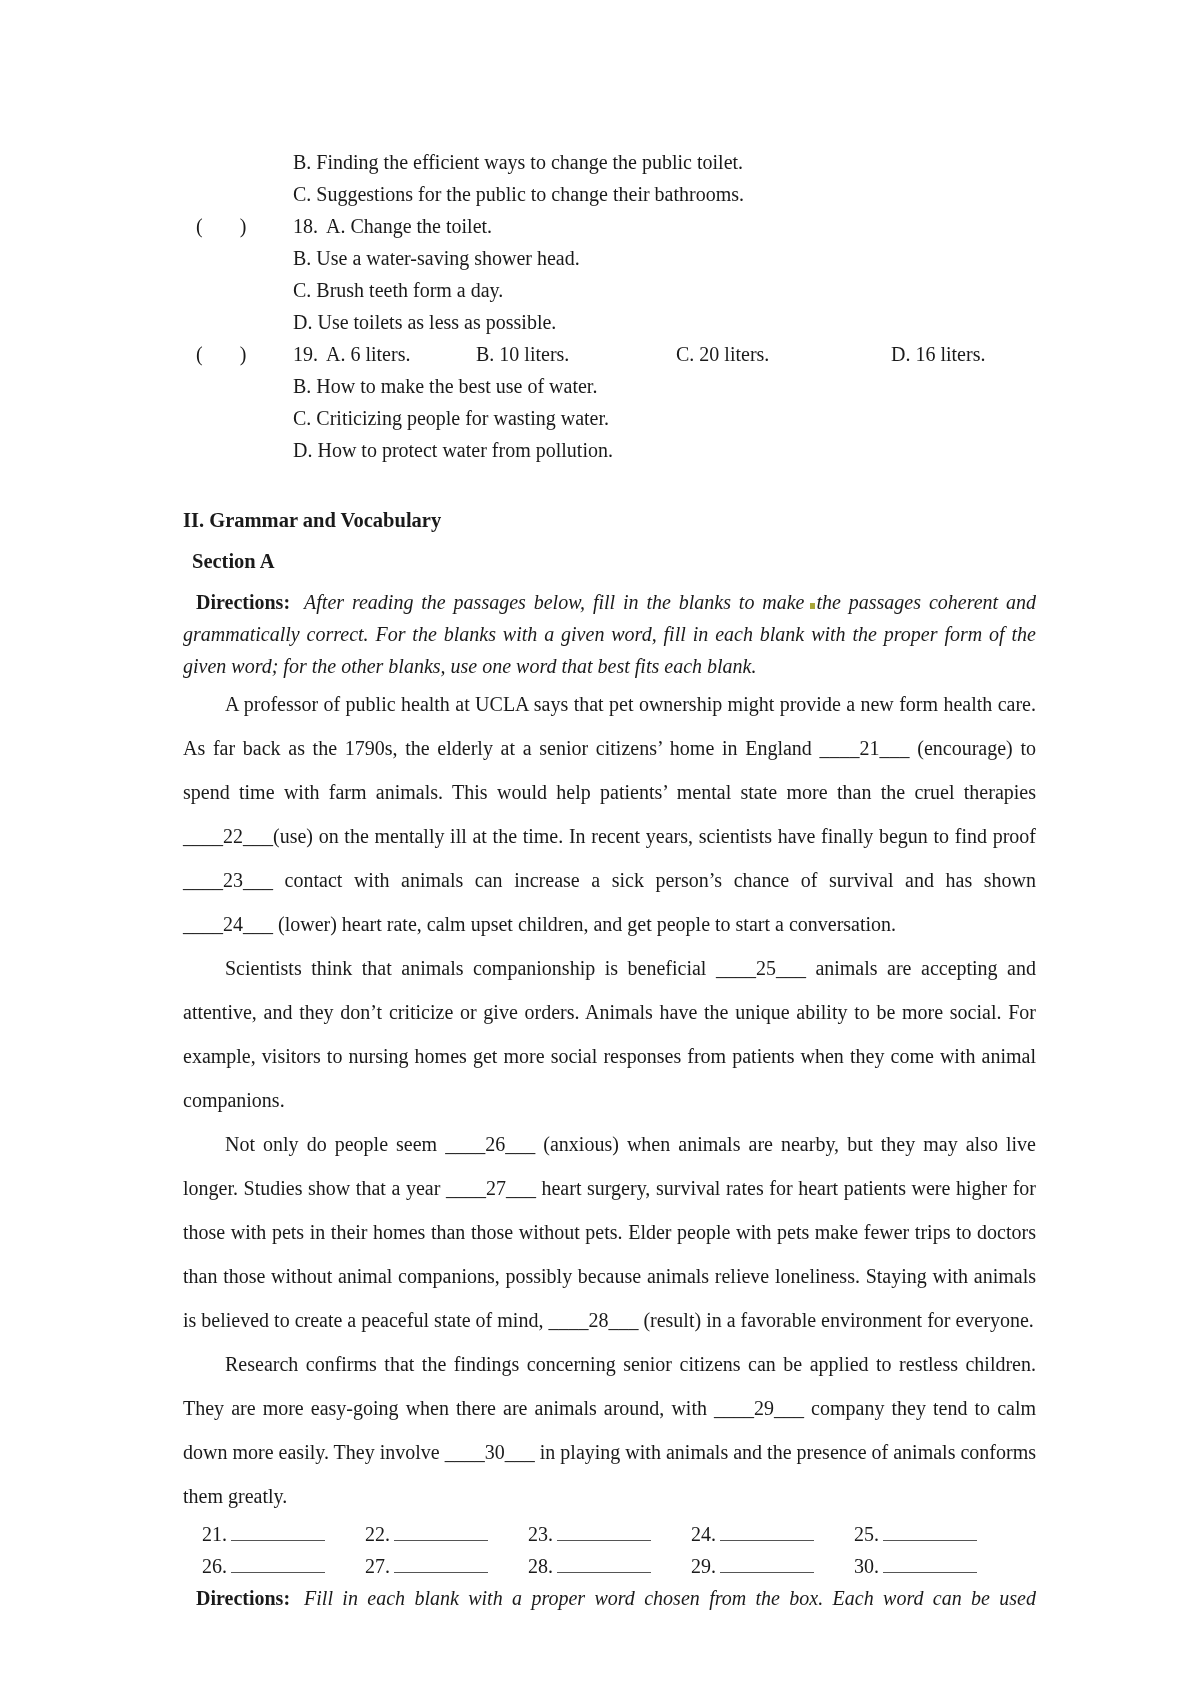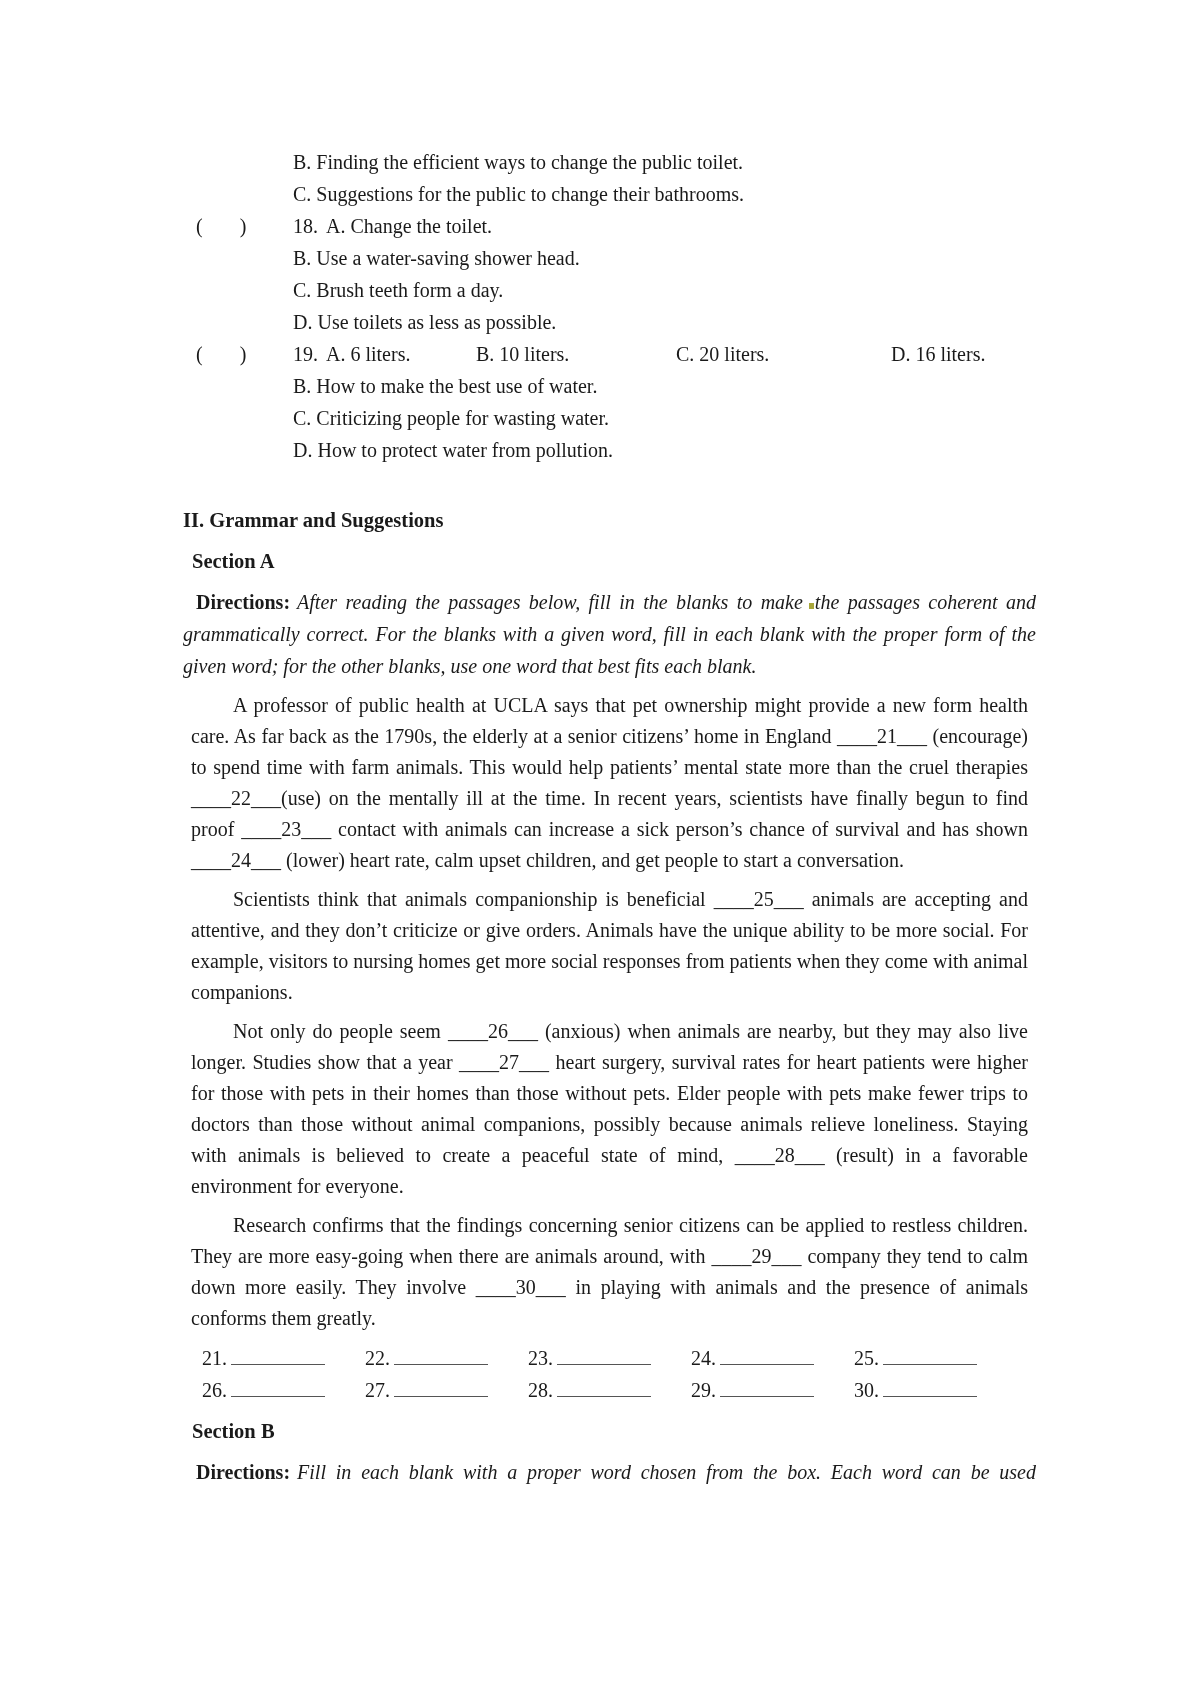--- a/index.html
+++ b/index.html
@@ -19,24 +19,24 @@
   .opt-line { padding-left:110px; line-height:32px; }
   .inline-opt { position:absolute; top:0; }
   .inline-opt.p1 { left:293px; }
   .inline-opt.p2 { left:493px; }
   .inline-opt.p3 { left:708px; }
 
   
   .h-main { font-size:20.5px; font-weight:bold; margin:38px 0 0 0; line-height:32px; }
   .h-sub  { font-size:20.5px; font-weight:bold; margin:9px; line-height:32px; }
   .directions { margin:0; text-align:justify; text-indent:13px; line-height:32px; }
-  .directions b { font-style:normal; margin-right:7px; }
+  .directions b { font-style:normal; margin-right:14px; }
   .directions i { font-style:italic; }
   .stray-dot { display:inline-block; width:5px; height:6px; margin:0 1px 0 6px; }
-  .para { margin:8px; text-align:justify; text-indent:42px; line-height:31px; }
+  .para { margin:0; text-align:justify; text-indent:42px; line-height:44px; }
 
   
   .answers { padding-left:19px; }
   .ans-row { line-height:32px; height:32px; white-space:nowrap; }
   .ans-cell { display:inline-block; width:163px; }
   .ans-cell:last-child { width:auto; }
   .blank { display:inline-block; width:94px; height:1em;
            border-bottom:1.6px solid #555; margin-left:4px; vertical-align:baseline; }
 
   .dirs-b { text-align-last:justify; }
@@ -52,34 +52,33 @@
       <div class="qline"><span class="paren-wrap"><span class="paren-open">(</span><span class="paren-close">)</span></span><span class="qnum">18.</span><span class="qtext">A. Change the toilet.</span></div>
       <div class="opt-line">B. Use a water-saving shower head.</div>
       <div class="opt-line">C. Brush teeth form a day.</div>
       <div class="opt-line">D. Use toilets as less as possible.</div>
       <div class="qline"><span class="paren-wrap"><span class="paren-open">(</span><span class="paren-close">)</span></span><span class="qnum">19.</span><span class="qtext">A. 6 liters.</span><span class="inline-opt p1">B. 10 liters.</span><span class="inline-opt p2">C. 20 liters.</span><span class="inline-opt p3">D. 16 liters.</span></div>
       <div class="opt-line">B. How to make the best use of water.</div>
       <div class="opt-line">C. Criticizing people for wasting water.</div>
       <div class="opt-line">D. How to protect water from pollution.</div>
     </div>
 
-  <h2 class="h-main">II. Grammar and Suggestions</h2>
+  <h2 class="h-main">II. Grammar and Vocabulary</h2>
   <h3 class="h-sub">Section A</h3>
 
   <p class="directions"><b>Directions:</b><i>After reading the passages below, fill in the blanks to make</i><span id="strayDot" class="stray-dot" style="background: rgb(168, 166, 58);"></span><i>the passages coherent and grammatically correct. For the blanks with a given word, fill in each blank with the proper form of the given word; for the other blanks, use one word that best fits each blank.</i></p>
 
   <div id="paragraphs">
       <p class="para">A professor of public health at UCLA says that pet ownership might provide a new form health care. As far back as the 1790s, the elderly at a senior citizens’ home in England ____21___ (encourage) to spend time with farm animals. This would help patients’ mental state more than the cruel therapies ____22___(use) on the mentally ill at the time. In recent years, scientists have finally begun to find proof ____23___ contact with animals can increase a sick person’s chance of survival and has shown ____24___ (lower) heart rate, calm upset children, and get people to start a conversation.</p>
       <p class="para">Scientists think that animals companionship is beneficial ____25___ animals are accepting and attentive, and they don’t criticize or give orders. Animals have the unique ability to be more social. For example, visitors to nursing homes get more social responses from patients when they come with animal companions.</p>
       <p class="para">Not only do people seem ____26___ (anxious) when animals are nearby, but they may also live longer. Studies show that a year ____27___ heart surgery, survival rates for heart patients were higher for those with pets in their homes than those without pets. Elder people with pets make fewer trips to doctors than those without animal companions, possibly because animals relieve loneliness. Staying with animals is believed to create a peaceful state of mind, ____28___ (result) in a favorable environment for everyone.</p>
       <p class="para">Research confirms that the findings concerning senior citizens can be applied to restless children. They are more easy-going when there are animals around, with ____29___ company they tend to calm down more easily. They involve ____30___ in playing with animals and the presence of animals conforms them greatly.</p>
     </div>
 
   <div id="answers" class="answers">
       <div class="ans-row"><span class="ans-cell"><span class="ans-num">21.</span><span class="blank"></span></span><span class="ans-cell"><span class="ans-num">22.</span><span class="blank"></span></span><span class="ans-cell"><span class="ans-num">23.</span><span class="blank"></span></span><span class="ans-cell"><span class="ans-num">24.</span><span class="blank"></span></span><span class="ans-cell"><span class="ans-num">25.</span><span class="blank"></span></span></div>
       <div class="ans-row"><span class="ans-cell"><span class="ans-num">26.</span><span class="blank"></span></span><span class="ans-cell"><span class="ans-num">27.</span><span class="blank"></span></span><span class="ans-cell"><span class="ans-num">28.</span><span class="blank"></span></span><span class="ans-cell"><span class="ans-num">29.</span><span class="blank"></span></span><span class="ans-cell"><span class="ans-num">30.</span><span class="blank"></span></span></div>
     </div>
 
-  <h3 class="h-sub">Section B</h3>
 
   <p class="directions dirs-b"><b>Directions:</b><i>Fill in each blank with a proper word chosen from the box. Each word can be used</i></p>
 
 </div>
 
 </body></html>

